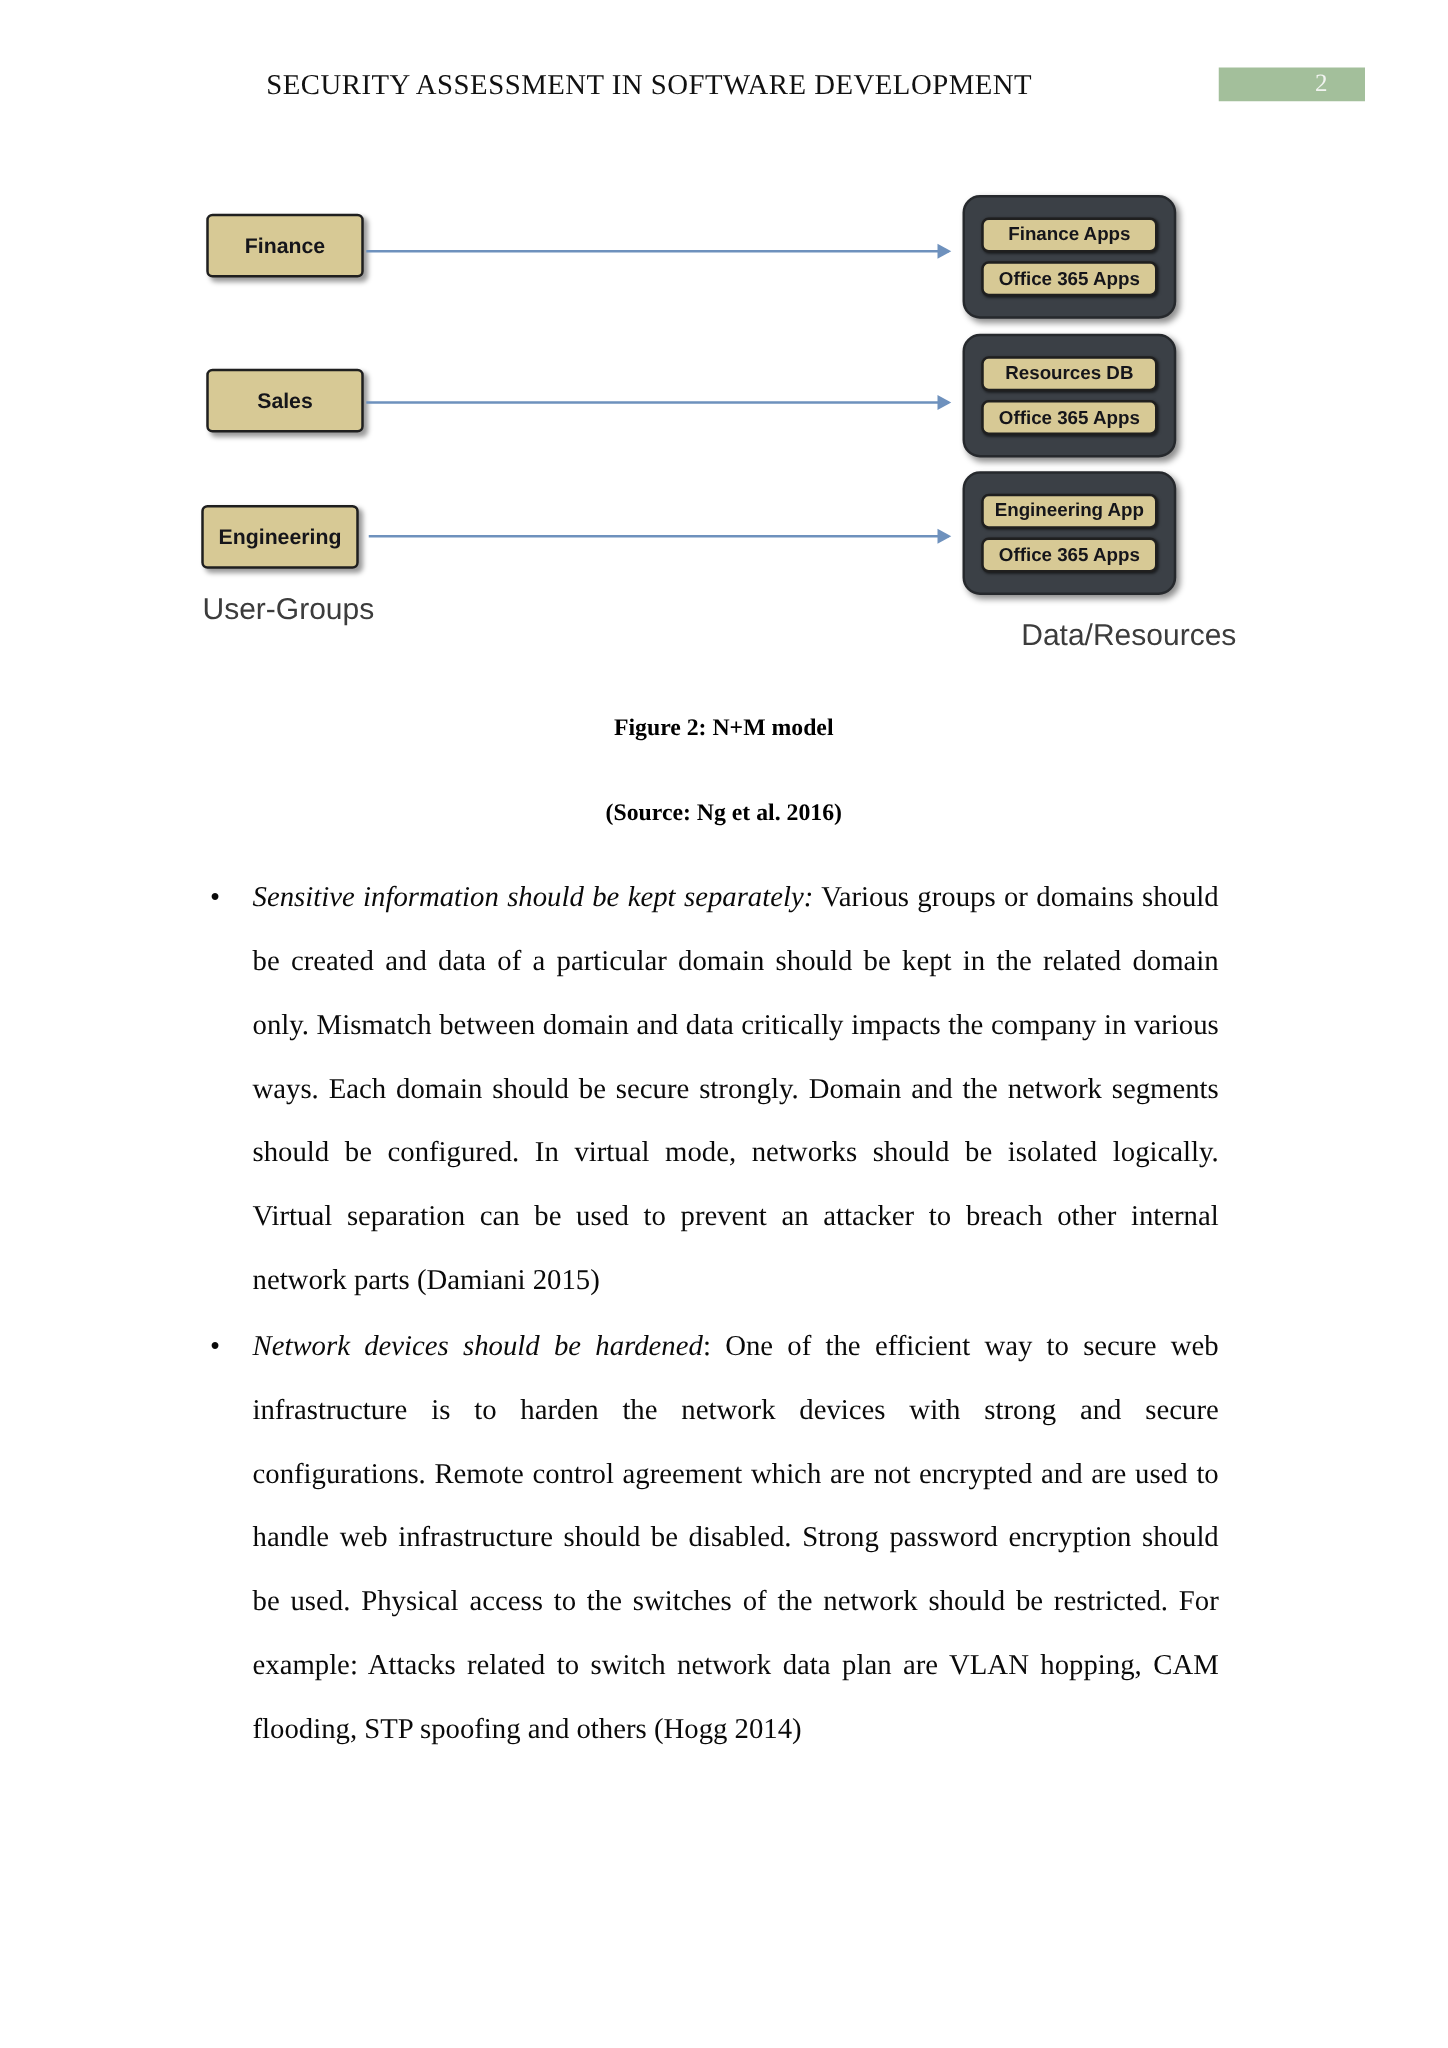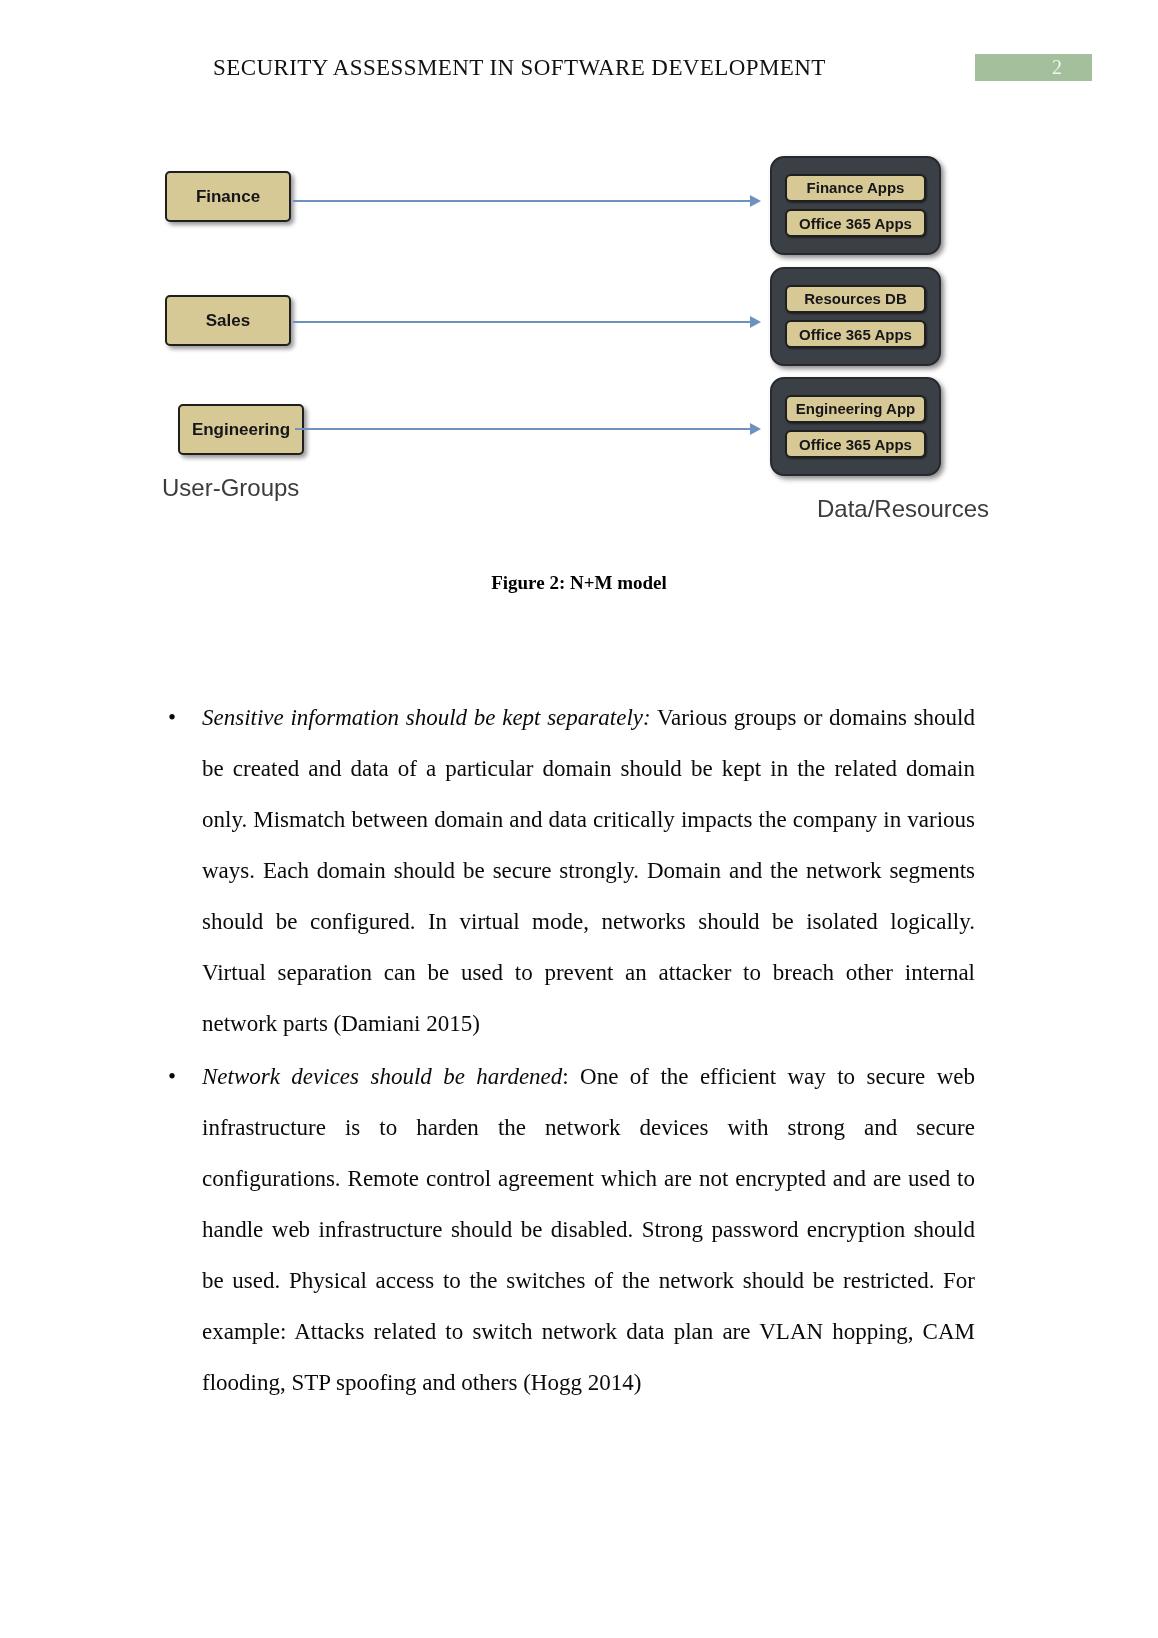--- a/index.html
+++ b/index.html
@@ -28,21 +28,21 @@
   }
   .ug-box {
     position:absolute; width:126px; height:51px;
     background:#d7c995; border:2px solid #1f1f1f; border-radius:5px;
     box-shadow:3px 3px 4px rgba(0,0,0,0.40);
     display:flex; align-items:center; justify-content:center;
     font-size:17px; font-weight:bold; color:#15151a;
   }
   #ug-finance { left:165px; top:171px; }
   #ug-sales   { left:165px; top:295px; }
-  #ug-eng     { left:178px; top:404px; }
+  #ug-eng     { left:161px; top:404px; }
 
   .res-group {
     position:absolute; width:171px; height:99px;
     background:#3b4046; border:2px solid #26292d; border-radius:14px;
     box-shadow:3px 3px 5px rgba(0,0,0,0.45);
     display:flex; flex-direction:column; justify-content:space-evenly;
     padding:8px 13px;
   }
   #rg-1 { left:770px; top:156px; }
   #rg-2 { left:770px; top:267px; }
@@ -123,20 +123,21 @@
     <div class="res-group" id="rg-3">
       <div class="res-box">Engineering App</div>
       <div class="res-box">Office 365 Apps</div>
     </div>
 
     <div class="diagram-label" id="label-ug">User-Groups</div>
     <div class="diagram-label" id="label-dr">Data/Resources</div>
   </div>
 
   <div class="fig-caption">Figure 2: N+M model</div>
+  <div class="fig-source">(Source: Ng et al. 2016)</div>
 
   <div class="bullets">
     <div class="bullet-item">
       <span class="bullet-marker">•</span><span class="bullet-lead">Sensitive information should be kept separately:</span><span> Various groups or domains should be created and data of a particular domain should be kept in the related domain only. Mismatch between domain and data critically impacts the company in various ways. Each domain should be secure strongly. Domain and the network segments should be configured. In virtual mode, networks should be isolated logically. Virtual separation can be used to prevent an attacker to breach other internal network parts (Damiani 2015)</span>
     </div>
     <div class="bullet-item">
       <span class="bullet-marker">•</span><span class="bullet-lead">Network devices should be hardened</span><span>: One of the efficient way to secure web infrastructure is to harden the network devices with strong and secure configurations. Remote control agreement which are not encrypted and are used to handle web infrastructure should be disabled. Strong password encryption should be used. Physical access to the switches of the network should be restricted. For example: Attacks related to switch network data plan are VLAN hopping, CAM flooding, STP spoofing and others (Hogg 2014)</span>
     </div>
   </div>
 

